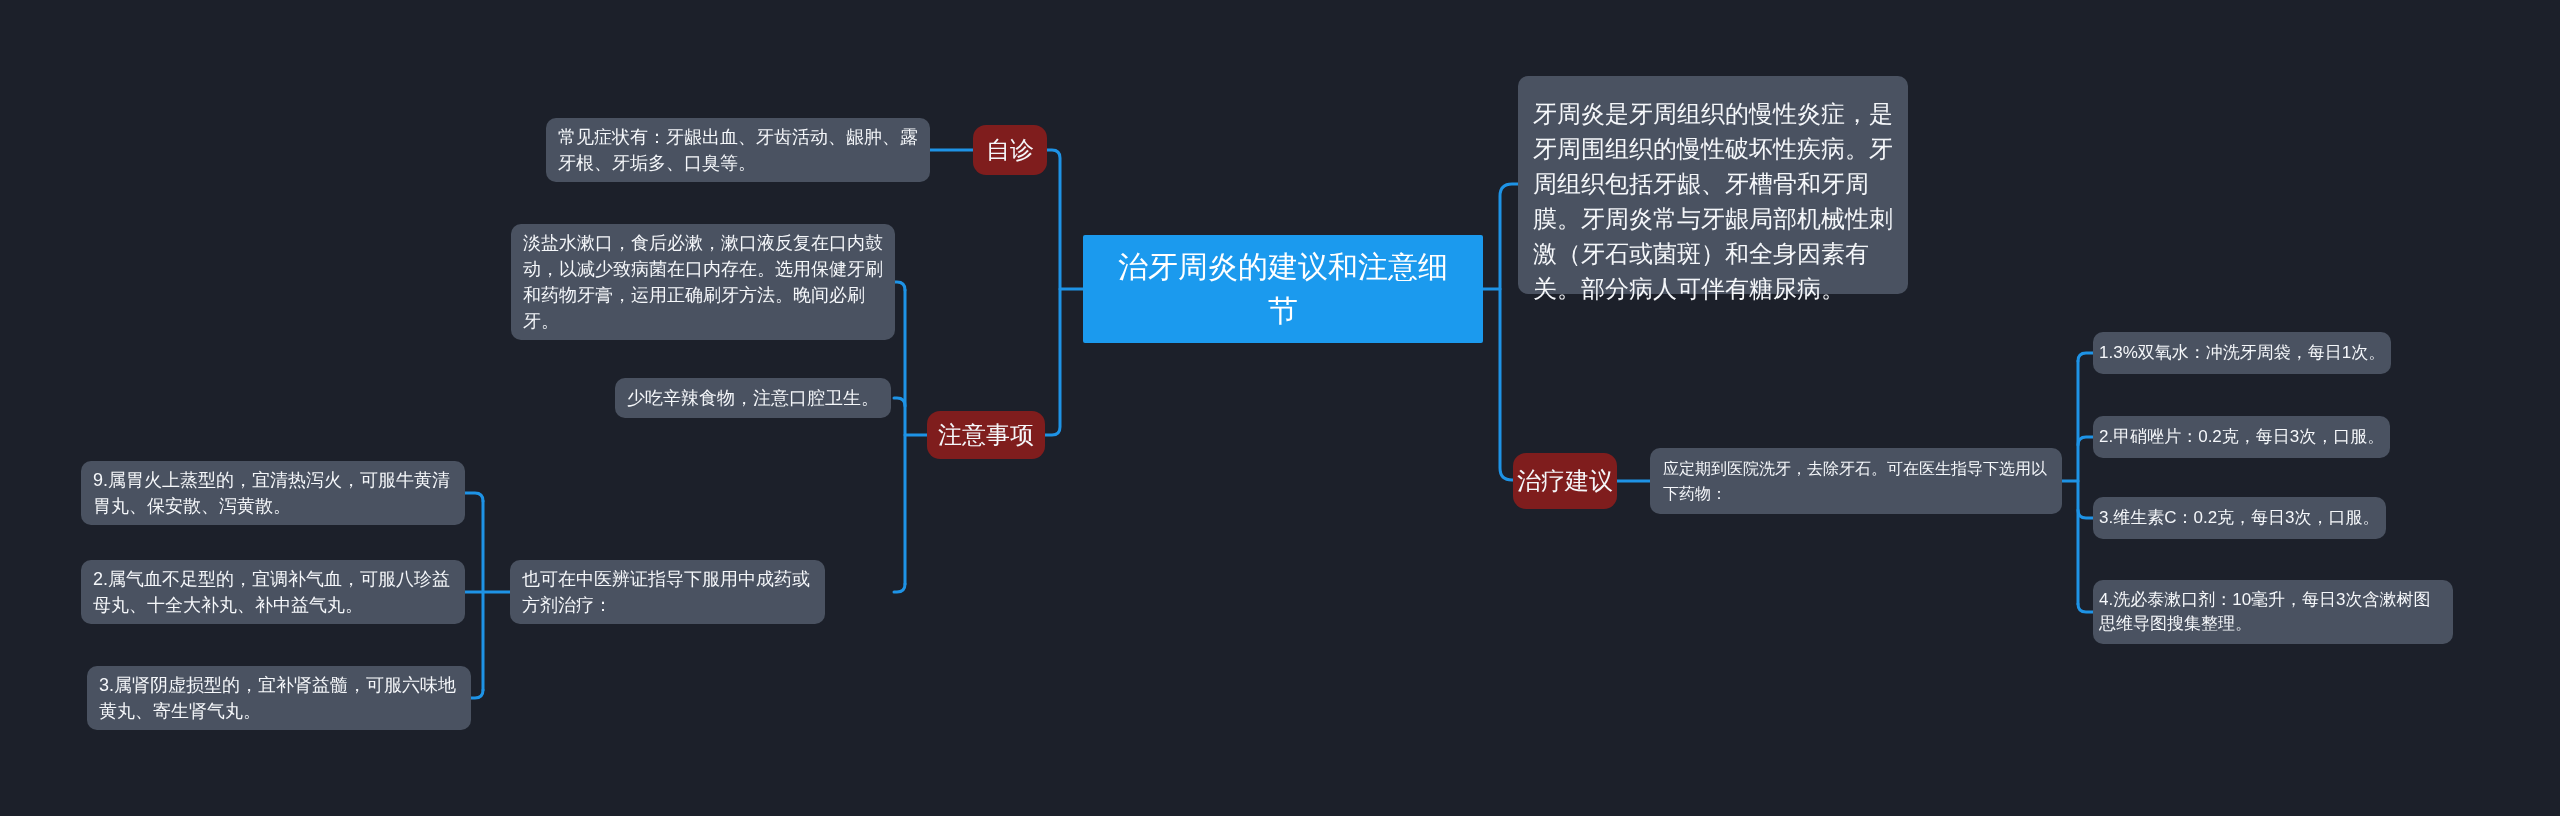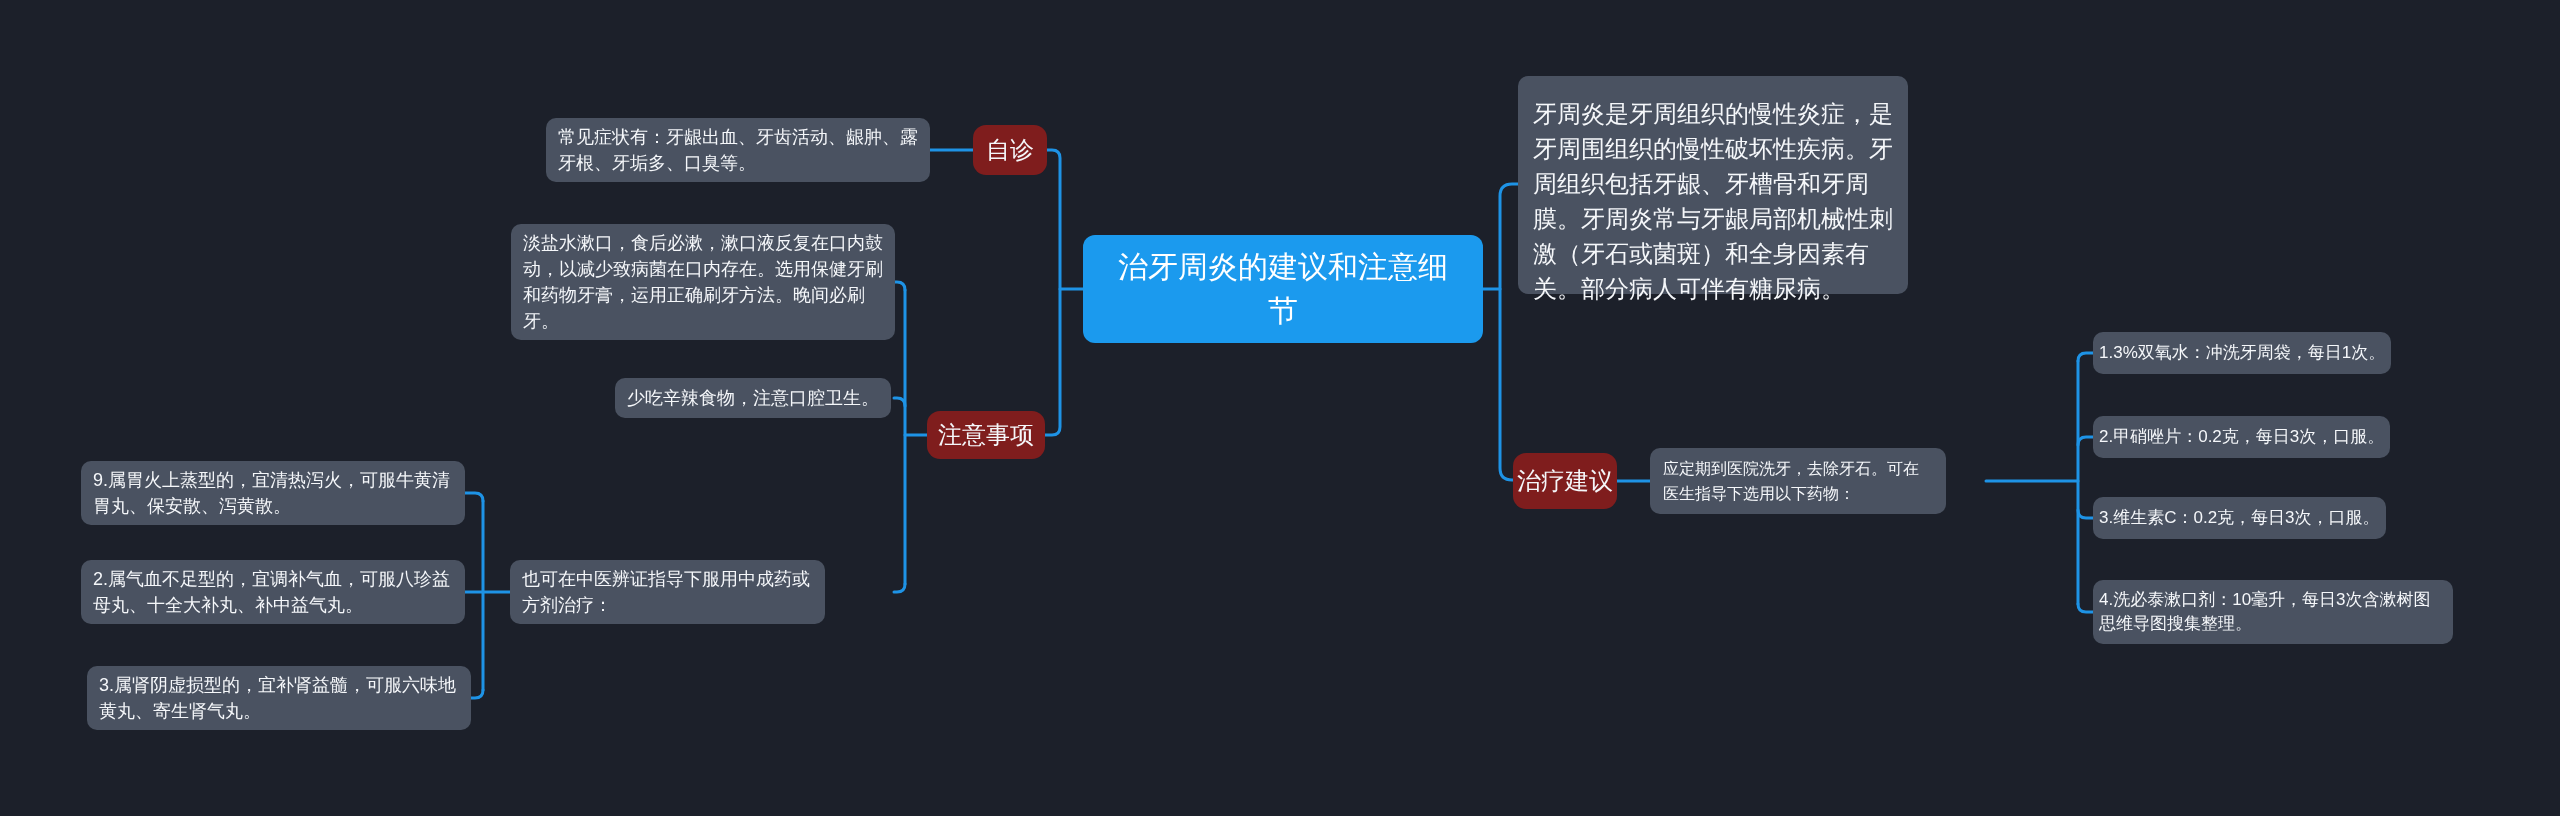--- a/index.html
+++ b/index.html
@@ -34,21 +34,21 @@
     font-size:24px;
     border-radius:13px;
   }
   .root{
     background:#1b9aee;
     display:flex;align-items:center;justify-content:center;
     text-align:center;
     font-size:30px;
     line-height:44px;
     padding:16px 26px;
-    border-radius:12px;
+    border-radius:2px;
     color:#ffffff;
   }
   .desc{font-size:24px;line-height:35px;padding:20px 15px;}
   .dental{font-size:16px;line-height:25px;padding:8px 13px;}
   .med{font-size:17px;line-height:26px;padding:8px 6px;white-space:nowrap;}
   .med.wrap{white-space:normal;line-height:24px;}
 </style>
 </head>
 <body>
 
@@ -97,20 +97,20 @@
   <div class="box leaf single" style="left:615px;top:378px;height:40px;">少吃辛辣食物，注意口腔卫生。</div>
   <div class="box leaf" style="left:510px;top:560px;width:315px;height:64px;">也可在中医辨证指导下服用中成药或方剂治疗：</div>
 
   <div class="box leaf" style="left:81px;top:461px;width:384px;height:64px;">9.属胃火上蒸型的，宜清热泻火，可服牛黄清胃丸、保安散、泻黄散。</div>
   <div class="box leaf" style="left:81px;top:560px;width:384px;height:64px;">2.属气血不足型的，宜调补气血，可服八珍益母丸、十全大补丸、补中益气丸。</div>
   <div class="box leaf" style="left:87px;top:666px;width:384px;height:64px;">3.属肾阴虚损型的，宜补肾益髓，可服六味地黄丸、寄生肾气丸。</div>
 
   <div class="box leaf desc" style="left:1518px;top:76px;width:390px;height:218px;">牙周炎是牙周组织的慢性炎症，是牙周围组织的慢性破坏性疾病。牙周组织包括牙龈、牙槽骨和牙周膜。牙周炎常与牙龈局部机械性刺激（牙石或菌斑）和全身因素有关。部分病人可伴有糖尿病。</div>
 
   <div class="box branch" style="left:1513px;top:453px;width:104px;height:56px;">治疗建议</div>
-  <div class="box leaf dental" style="left:1650px;top:448px;width:296px;height:66px;">应定期到医院洗牙，去除牙石。可在医生指导下选用以下药物：</div>
+  <div class="box leaf dental" style="left:1650px;top:448px;width:412px;height:66px;">应定期到医院洗牙，去除牙石。可在医生指导下选用以下药物：</div>
 
   <div class="box leaf med" style="left:2093px;top:332px;height:42px;">1.3%双氧水：冲洗牙周袋，每日1次。</div>
   <div class="box leaf med" style="left:2093px;top:416px;height:42px;">2.甲硝唑片：0.2克，每日3次，口服。</div>
   <div class="box leaf med" style="left:2093px;top:497px;height:42px;">3.维生素C：0.2克，每日3次，口服。</div>
   <div class="box leaf med wrap" style="left:2093px;top:580px;width:360px;height:64px;">4.洗必泰漱口剂：10毫升，每日3次含漱树图思维导图搜集整理。</div>
 
 </div>
 
 </body></html>

